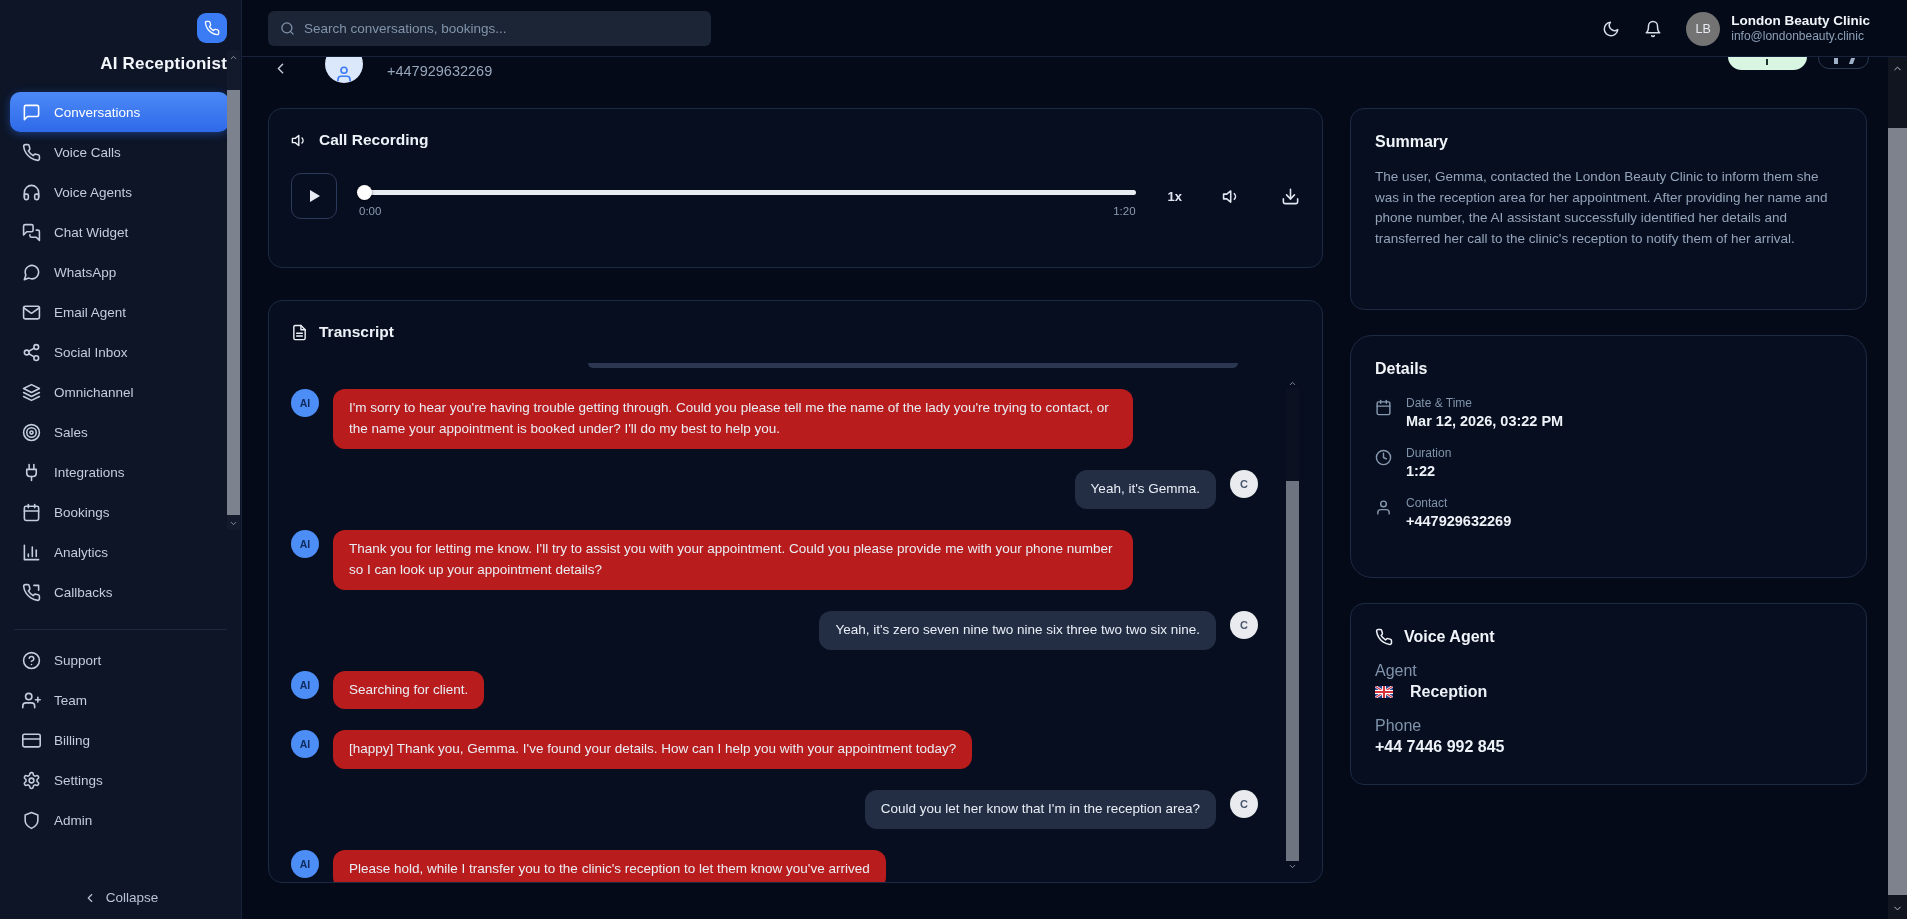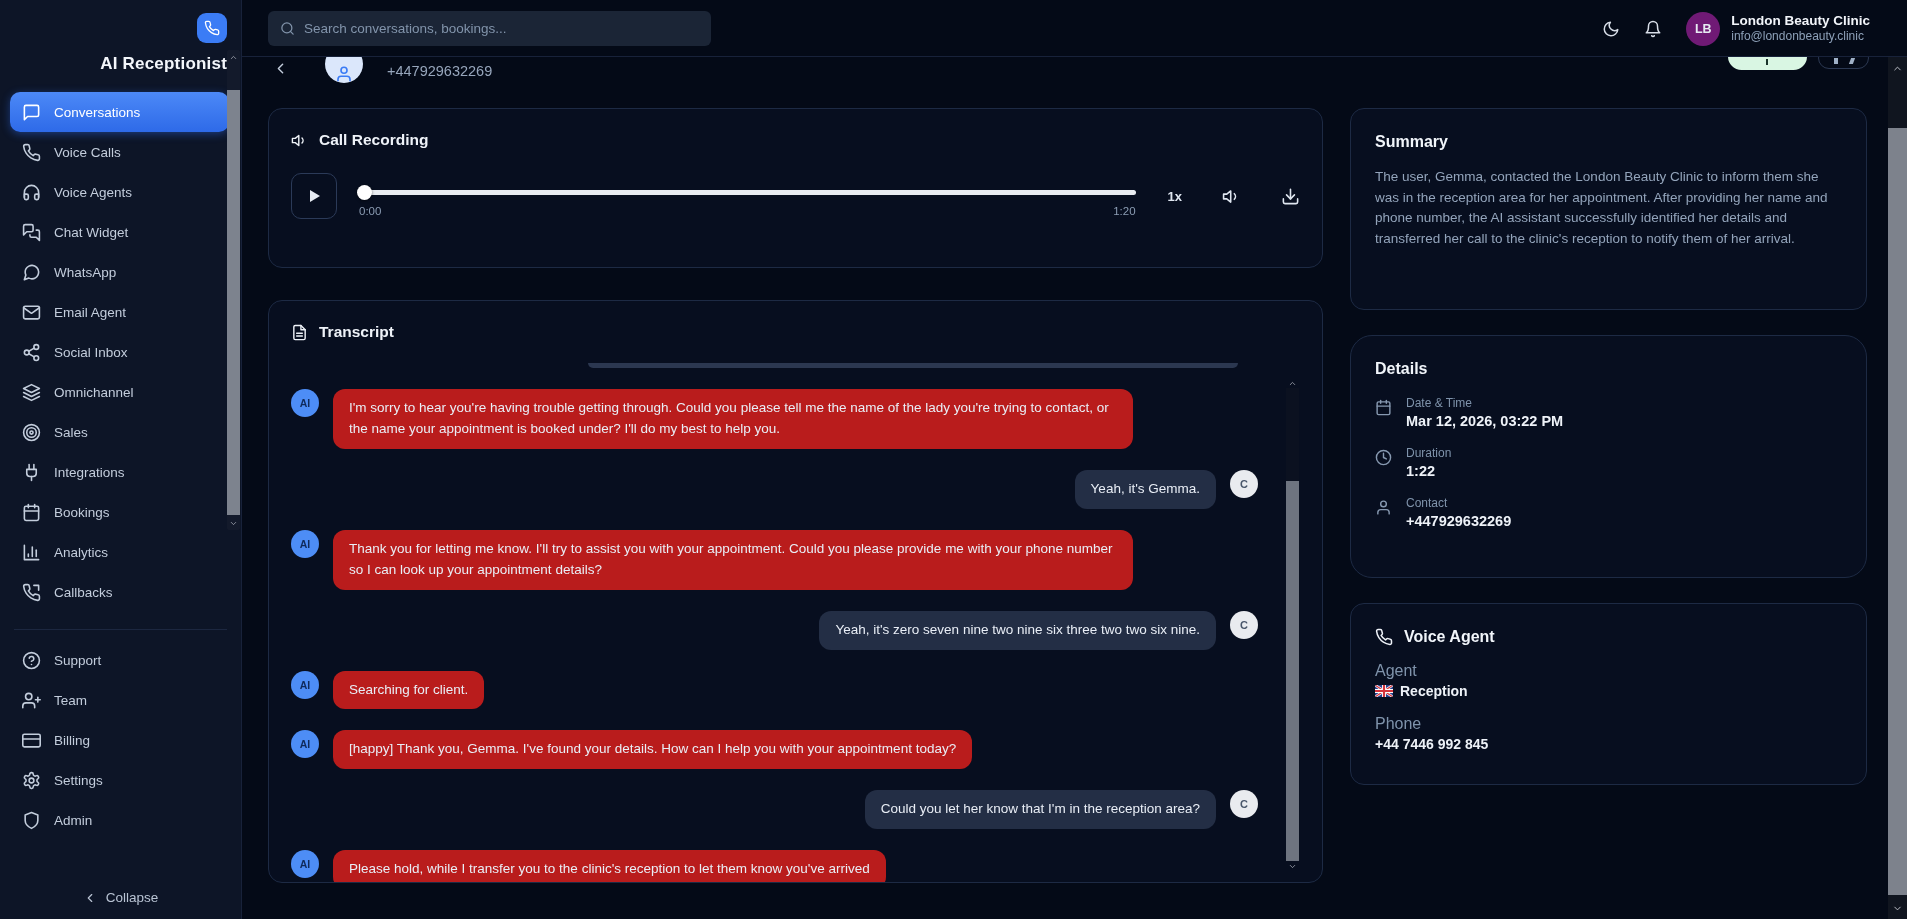--- a/index.html
+++ b/index.html
@@ -33,21 +33,21 @@
 
   
   .topbar { position:absolute; left:242px; top:0; width:1665px; height:57px; border-bottom:1px solid #18223a; }
   .search-box { position:absolute; left:26px; top:11px; width:443px; height:35px; background:#1b2536; border-radius:6px; display:flex; align-items:center; gap:9px; padding:16px 12px; }
   .search-box .sicon { color:#8294ab; flex:none; }
   .search-box input { background:transparent; border:none; outline:none; color:#cfd9e6; font-size:13.5px; width:100%; font-family:"Liberation Sans", sans-serif; }
   .search-box input::placeholder { color:#8294ab; }
   .nav-right { position:absolute; right:37px; top:0; height:57px; display:flex; align-items:center; gap:24px; }
   .icon-btn { color:#d8dee8; cursor:pointer; display:flex; }
   .profile { display:flex; align-items:center; gap:11px; cursor:pointer; }
-  .avatar-lb { width:34px; height:34px; border-radius:50%; background:#701a75; color:#e6ebf2; font-size:12.5px; font-weight:700; display:flex; align-items:center; justify-content:center; }
+  .avatar-lb { width:34px; height:34px; border-radius:50%; background:#737373; color:#e6ebf2; font-size:12.5px; font-weight:400; display:flex; align-items:center; justify-content:center; }
   .acct-name { font-size:13.5px; font-weight:700; color:#f2f5fa; line-height:1.25; }
   .acct-email { font-size:12px; color:#8da0b8; line-height:1.25; }
 
   
   .content { position:absolute; left:242px; top:57px; width:1646px; height:862px; overflow:hidden; }
 
   
   .conv-header { position:absolute; left:0; top:0; width:100%; height:38px; }
   .back-btn { position:absolute; left:30px; top:3px; color:#c3cddc; cursor:pointer; }
   .conv-avatar { position:absolute; left:83px; top:-12px; width:38px; height:38px; border-radius:50%; background:#dbe7fb; color:#3b7cf5; display:flex; align-items:flex-end; justify-content:center; overflow:hidden; }
@@ -99,21 +99,21 @@
   .sum-text { margin-top:16px; font-size:13.5px; line-height:1.53; color:#93a4bb; }
   .det-card { left:1108px; top:278px; width:517px; height:243px; padding:24px;border-radius:22px; }
   .det-rows { margin-top:18px; display:flex; flex-direction:column; gap:17px; }
   .det-row { display:flex; gap:14px; }
   .det-icon { color:#8799b1; margin-top:3px; flex:none; }
   .det-label { font-size:12px; color:#7f93ab; }
   .det-value { font-size:14.5px; font-weight:700; color:#eef2f8; margin-top:3px; }
   .va-card { left:1108px; top:546px; width:517px; height:182px; padding:24px; }
   .va-head { display:flex; align-items:flex-end; gap:11px; color:#eef2f8; }
   .va-label { font-size:16px; color:#7f93ab; margin-top:16px; }
-  .va-value { font-size:14px; font-weight:700; color:#eef2f8; margin-top:3px; display:flex; align-items:center; gap:7px; }
+  .va-value { font-size:16px; font-weight:700; color:#eef2f8; margin-top:3px; display:flex; align-items:center; gap:17px; }
   .flag { width:18px; height:12px; border-radius:2px; overflow:hidden; flex:none; display:block; }
 
   
   .win-sb { position:absolute; right:0; top:57px; width:19px; height:862px; background:#10151f; }
   .win-sb .sb-arrow { width:19px; height:18px; color:#c8ccd2; }
   .win-sb .up { top:2px; } .win-sb .down { bottom:2px; }
   .win-sb .sb-thumb { position:absolute; left:0; width:19px; top:71px; height:767px; background:#7d828c; }
 </style>
 </head>
 <body>

